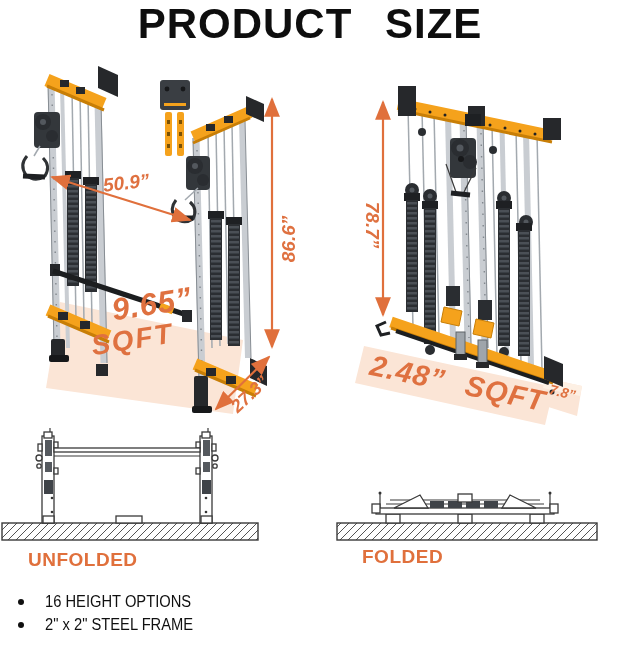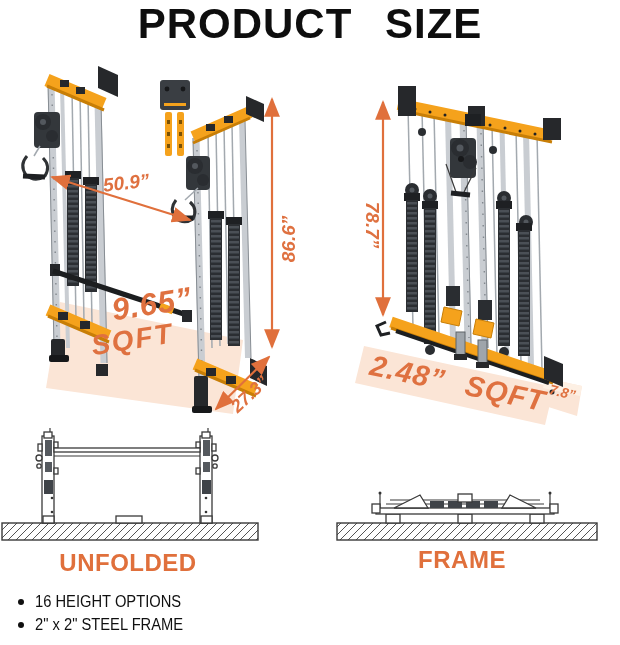--- a/index.html
+++ b/index.html
@@ -15,28 +15,28 @@
   .d86{left:253px;top:228px;width:72px;font-size:19px;text-align:center;transform:rotate(-90deg);}
   .d27{left:219px;top:384px;width:62px;font-size:18px;text-align:center;transform:rotate(-43deg);}
   .d78{left:336px;top:214px;width:72px;font-size:19px;text-align:center;transform:rotate(90deg);}
   .d78s{left:549px;top:386px;width:42px;font-size:14px;transform:rotate(14deg);}
   .areaL{left:84px;top:299px;transform:rotate(-9deg);transform-origin:left top;line-height:1.05;}
   .areaL .l1{font-size:31px;padding-left:26px;letter-spacing:1px;}
   .areaL .l2{font-size:28px;letter-spacing:2px;}
   .areaR{left:374px;top:349px;font-size:29px;word-spacing:12px;letter-spacing:1px;
          transform:rotate(12deg);transform-origin:left top;}
   
-  .viewlab{color:#E0703C;font-weight:bold;font-size:24px;letter-spacing:0.5px;text-align:center;}
+  .viewlab{color:#E0703C;font-weight:bold;font-size:19px;letter-spacing:0.5px;}
   .labU{left:28px;top:549px;width:200px;}
   .labF{left:362px;top:546px;width:200px;}
   
   .features{top:593px;}
   .fcol1{left:18px;width:250px;}
   .fcol2{left:270px;width:350px;}
-  .frow{display:flex;align-items:flex-start;gap:11px;margin-bottom:5px;}
+  .frow{display:flex;align-items:flex-start;gap:21px;margin-bottom:5px;}
   .fdot{width:6px;height:6px;border-radius:50%;background:#101010;margin-top:6px;flex:none;}
   .ftext{font-size:16px;line-height:18px;color:#101010;white-space:nowrap;
          transform:scaleX(0.92);transform-origin:left top;}
   
   svg{display:block;}
   .oBeam{stroke:#F5A21C;stroke-linecap:butt;}
   .oEdge{stroke:#C87E06;}
   .colW{stroke:#C9CDD2;}
   .colE{stroke:#878D93;}
   .cable{stroke:#A3A9AF;}
@@ -326,21 +326,21 @@
       <line x1="50" y1="24" x2="50" y2="38" class="tline"></line>
         <circle cx="50" cy="23" r="1.5" fill="#333"></circle>
       <line x1="220" y1="24" x2="220" y2="38" class="tline"></line>
         <circle cx="220" cy="23" r="1.5" fill="#333"></circle>
       <rect x="42" y="34" width="8" height="9" class="td"></rect>
       <rect x="220" y="34" width="8" height="9" class="td"></rect>
     </g>
   </svg>
 
   <div class="abs viewlab labU">UNFOLDED</div>
-  <div class="abs viewlab labF">FRAME</div>
+  <div class="abs viewlab labF">FOLDED</div>
 
   <div class="abs features fcol1">
     <div class="frow">
       <span class="fdot"></span>
       <span class="ftext">16 HEIGHT OPTIONS</span>
     </div>
     <div class="frow">
       <span class="fdot"></span>
       <span class="ftext">2" x 2" STEEL FRAME</span>
     </div>

